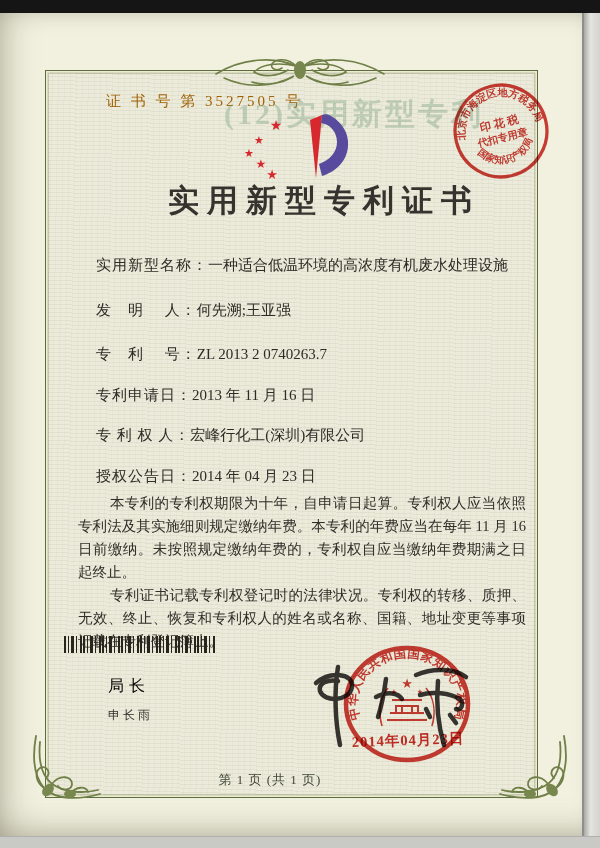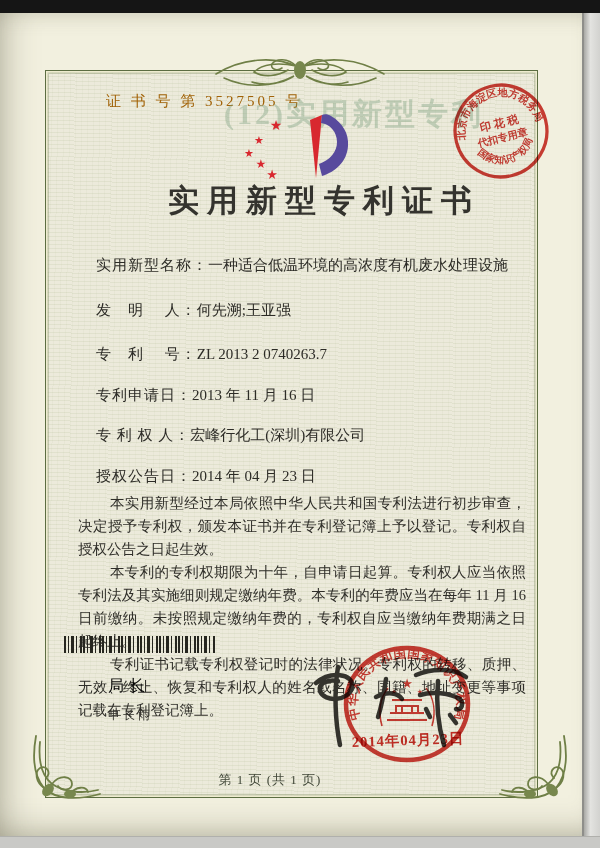--- a/index.html
+++ b/index.html
@@ -130,21 +130,20 @@
     <span class="lab">专利申请日：</span><span class="val">2013 年 11 月 16 日</span>
   </div>
   <div class="abs field" style="top:426px">
     <span class="lab">专 利 权 人：</span><span class="val">宏峰行化工(深圳)有限公司</span>
   </div>
   <div class="abs field" style="top:467px">
     <span class="lab">授权公告日：</span><span class="val">2014 年 04 月 23 日</span>
   </div>
 
   <div class="abs" id="paras">
-    <p>本实用新型经过本局依照中华人民共和国专利法进行初步审查，决定授予专利权，颁发本证书并在专利登记簿上予以登记。专利权自授权公告之日起生效。</p>
     <p>本专利的专利权期限为十年，自申请日起算。专利权人应当依照专利法及其实施细则规定缴纳年费。本专利的年费应当在每年 11 月 16 日前缴纳。未按照规定缴纳年费的，专利权自应当缴纳年费期满之日起终止。</p>
     <p>专利证书记载专利权登记时的法律状况。专利权的转移、质押、无效、终止、恢复和专利权人的姓名或名称、国籍、地址变更等事项记载在专利登记簿上。</p>
   </div>
 
   <div class="abs" id="barcode"></div>
 
   <div class="abs" id="director-label">局长</div>
   <div class="abs" id="director-name">申长雨</div>
 
   <svg class="abs" id="signature" viewBox="0 0 180 110">

